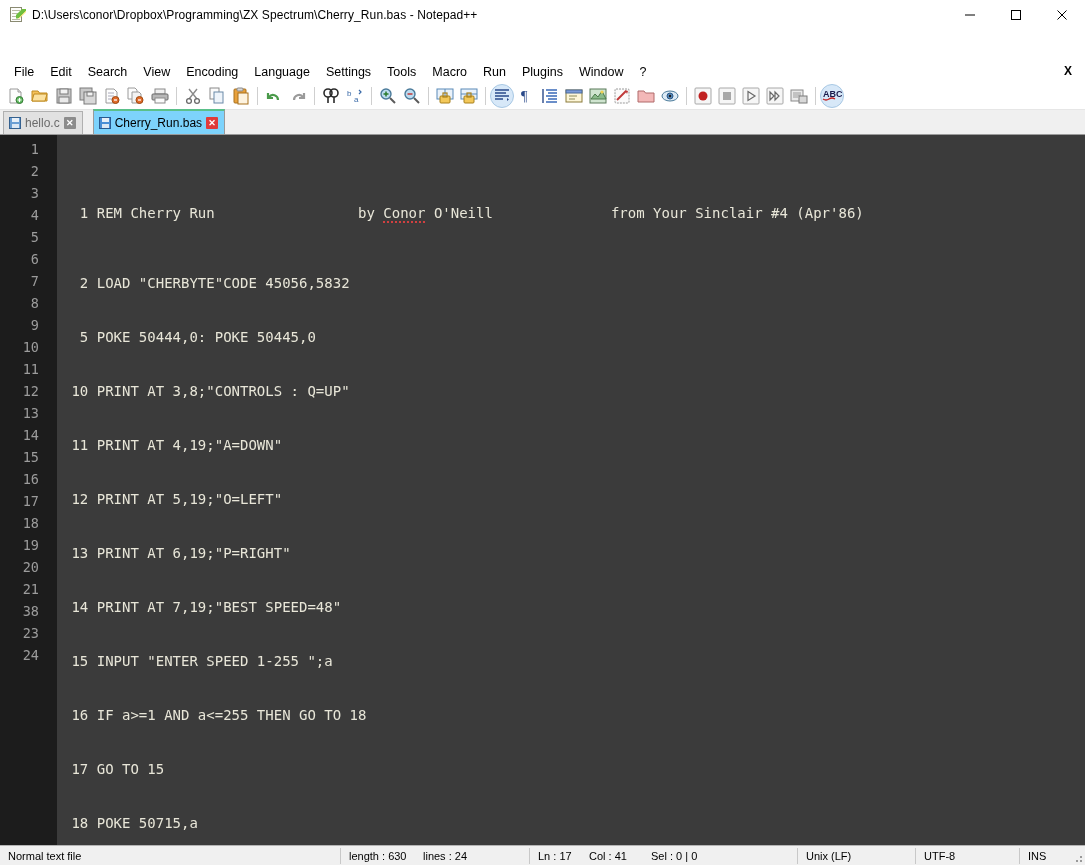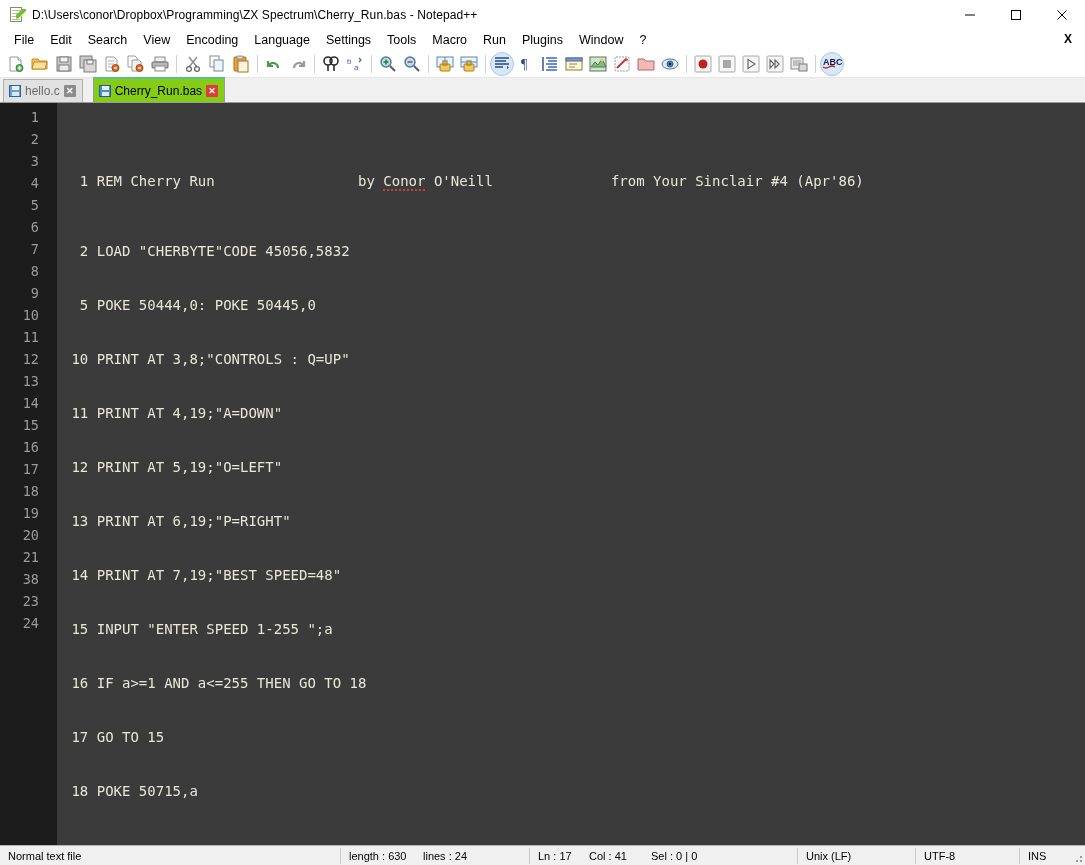--- a/index.html
+++ b/index.html
@@ -37,21 +37,21 @@
   .title-text {
     font-size: 12px; color: #000; white-space: nowrap; letter-spacing: 0.1px;
   }
   .win-buttons { position:absolute; right:0; top:0; height:29px; display:flex; }
   .win-btn { width:46px; height:29px; display:flex; align-items:center; justify-content:center; }
   .win-btn svg { display:block; }
 
   
   .menubar {
     height: 22px; flex: 0 0 22px; background:#ffffff; display:flex; align-items:center;
-    padding-left: 6px; position: relative;
+    padding-left: 6px; position: relative; margin-top: 32px;
   }
   .menu-item {
     font-size: 12.5px; color:#000; padding: 2px 8px; white-space:nowrap; line-height:16px;
   }
   .menubar-x {
     position:absolute; right: 10px; top:3px; font-size:12px; color:#000;
     font-weight:600; width:14px; text-align:center;
   }
 
   
@@ -68,21 +68,21 @@
     height: 25px; flex: 0 0 25px; background:#f0f0f0; display:flex; align-items:flex-end;
     padding-left: 3px; border-bottom: 1px solid #9a9a9a; position:relative;
   }
   .tab {
     height: 23px; display:flex; align-items:center; padding: 0 6px 0 5px;
     font-size: 12px; color:#6b6b6b; background:#e1e1e1;
     border: 1px solid #b0b0b0; border-bottom:none; margin-right:10px;
     position:relative; gap:4px;
   }
   .tab.active {
-    background:#84cc16; color:#000; height:25px; border-color:#9a9a9a;
+    background:#7dd3fc; color:#000; height:25px; border-color:#9a9a9a;
     border-top: 2px solid #5ac08a; z-index:2;
   }
   .tab .doc-ico { width:12px; height:12px; flex:0 0 12px; position:relative; }
   .tab .doc-ico .disk {
     position:absolute; inset:0; background:#6b9fd4; border:1px solid #35618f;
   }
   .tab.active .doc-ico .disk { background:#4a8fd6; border-color:#2a5a8f; }
   .tab .doc-ico .disk:after {
     content:""; position:absolute; left:2px; top:0px; width:7px; height:4px; background:#e8f0f8;
   }

